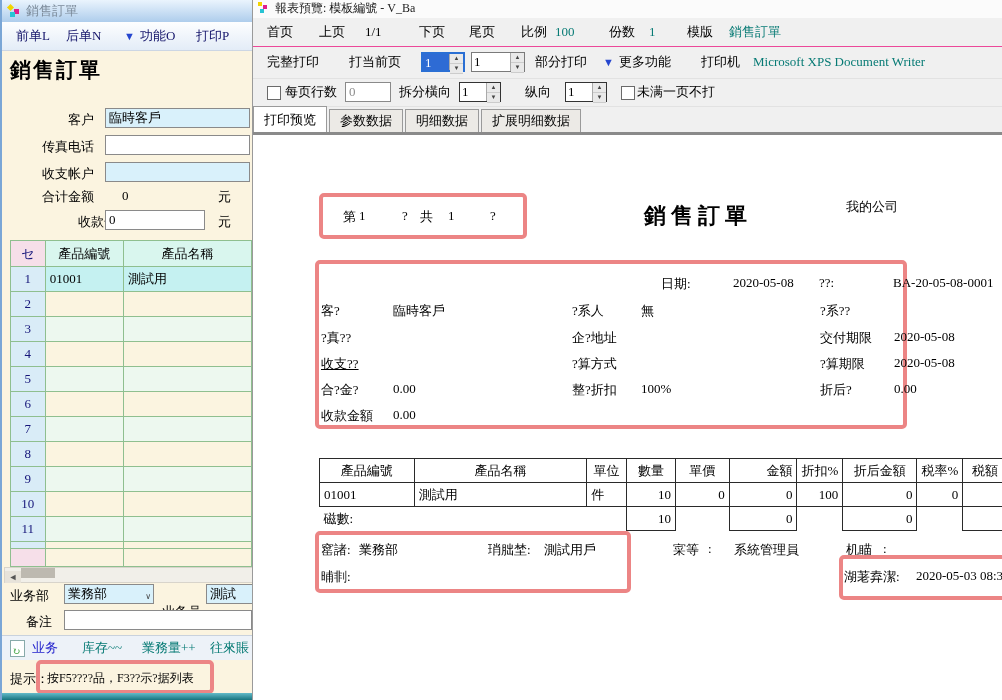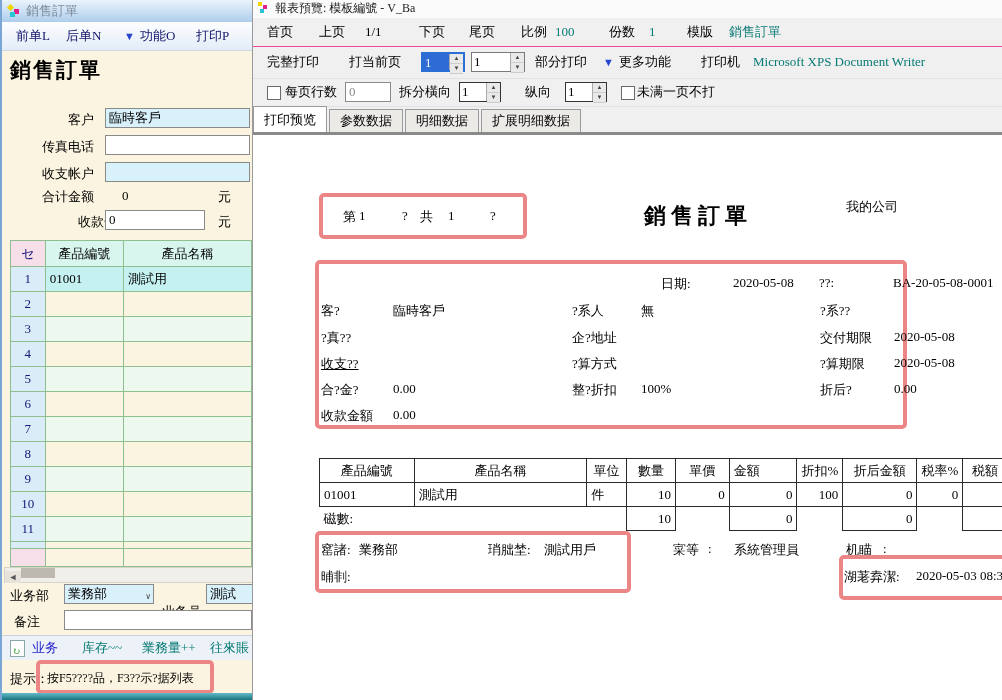--- a/index.html
+++ b/index.html
@@ -186,21 +186,21 @@
     </div>
 
     <div class="abs" style="left:8px;top:587px;text-align:right;">业务部</div>
     <div class="abs inp blue" style="left:62px;top:584px;width:90px;">
       <span>業務部</span>
       <span style="position:absolute;right:2px;top:3px;font-size:8px;color:#444;">∨</span>
     </div>
     <div class="abs" style="left:160px;top:603px;">业务员</div>
     <div class="abs inp blue" style="left:204px;top:584px;width:48px;">測試</div>
 
-    <div class="abs" style="left:12px;top:613px;">备注</div>
+    <div class="abs" style="left:24px;top:613px;">备注</div>
     <div class="abs inp" style="left:62px;top:610px;width:188px;"></div>
 
     <div class="abs" style="left:0;top:635px;width:252px;height:24px;background:#edf2f8;border-top:1px solid #c9d2dd;line-height:24px;">
       <span class="abs" style="left:8px;top:4px;width:13px;height:15px;background:#fff;border:1px solid #8aa;">
           <span style="position:absolute;left:1px;top:-1px;font-size:10px;color:#3da03d;">↻</span>
         </span>
       <span class="abs link" style="left:30px;color:#2222cc;">业务</span>
       <span class="abs link" style="left:80px;color:#067a74;">库存~~</span>
       <span class="abs link" style="left:140px;color:#067a74;">業務量++</span>
       <span class="abs link" style="left:208px;color:#067a74;">往來賬</span>
@@ -349,21 +349,21 @@
             <col style="width:45px;">
             <col style="width:40px;">
         </colgroup>
         <thead>
           <tr>
             <th style="text-align:center;">產品編號</th>
           <th style="text-align:center;">產品名稱</th>
               <th style="text-align:center;">單位</th>
               <th style="text-align:center;">數量</th>
               <th style="text-align:center;">單價</th>
-              <th style="text-align:left;">金額</th>
+              <th style="text-align:right;">金額</th>
               <th style="text-align:center;">折扣%</th>
               <th style="text-align:center;">折后金額</th>
               <th style="text-align:center;">税率%</th>
               <th style="text-align:right;">税額</th>
             </tr>
         </thead>
         <tbody>
           <tr>
             <td>01001</td>
           <td>測試用</td>

